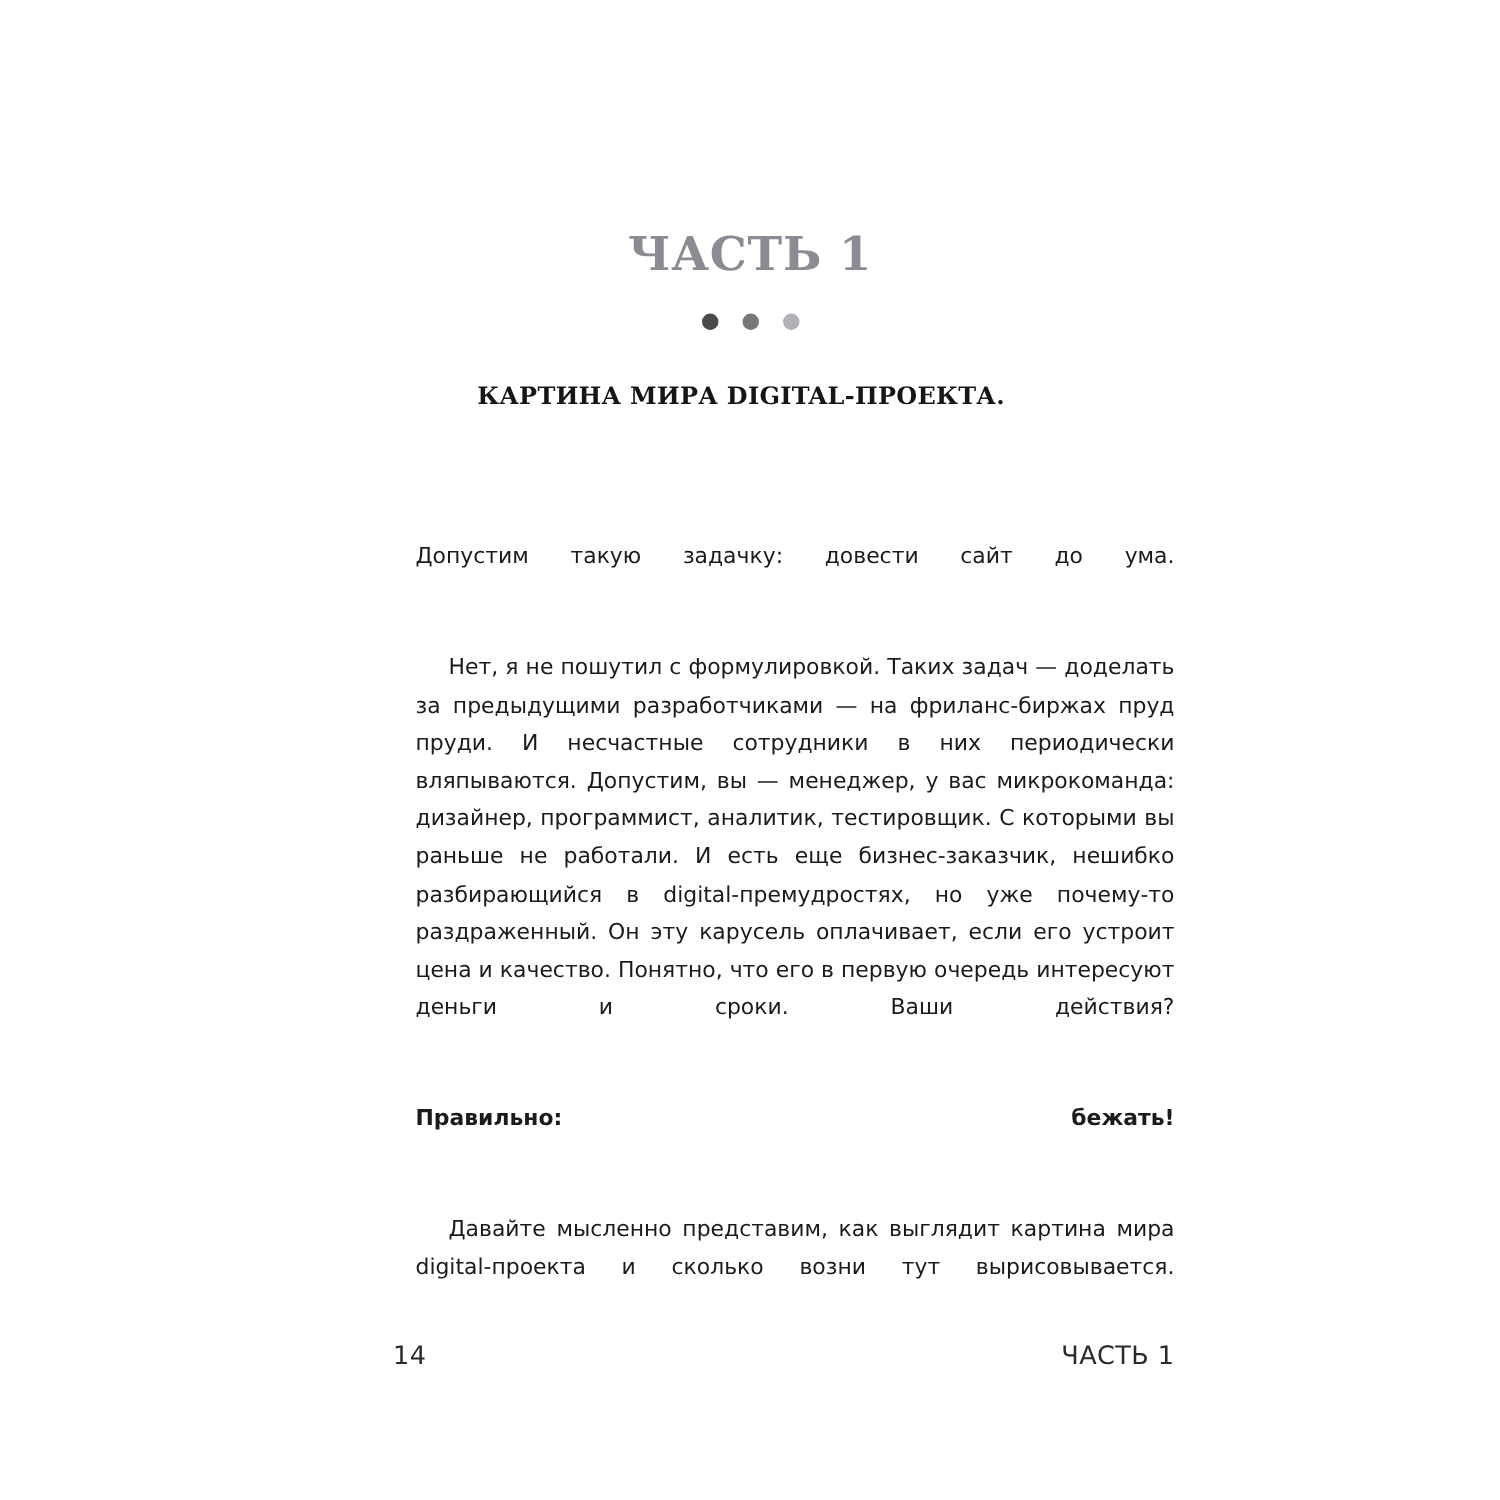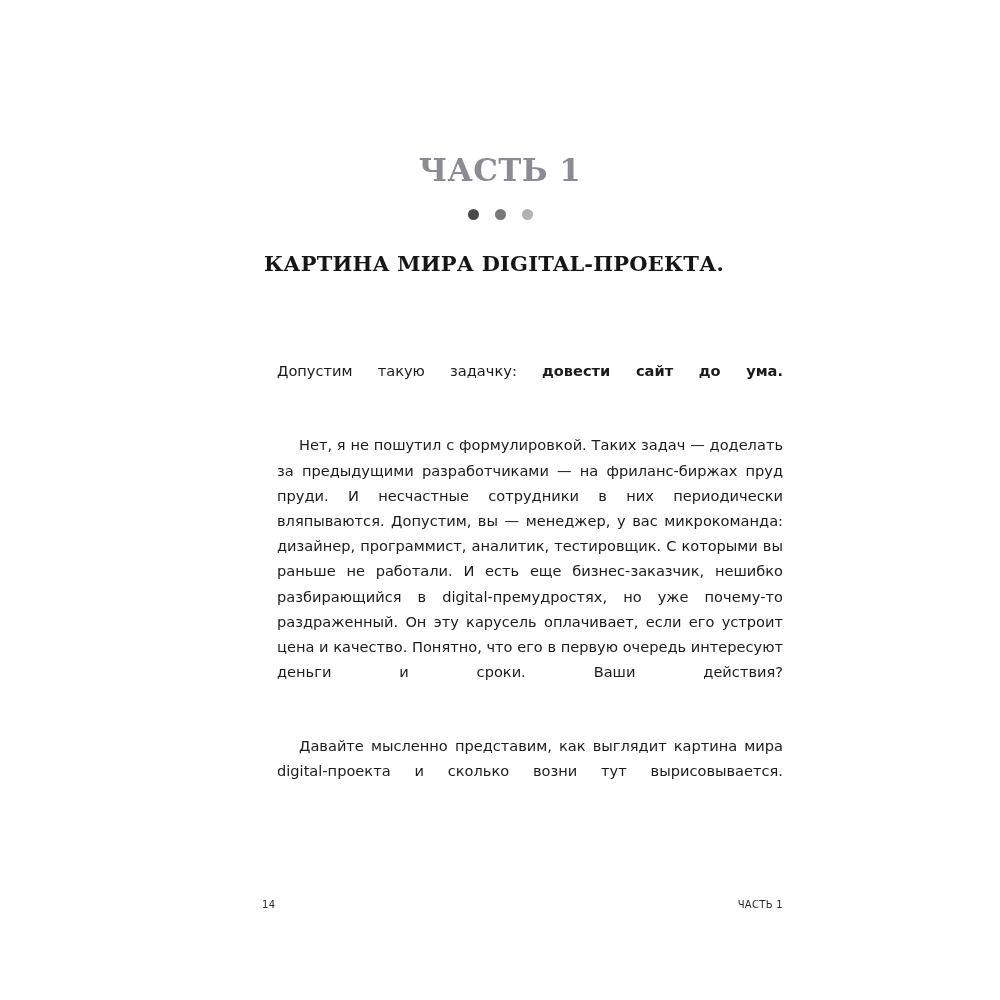--- a/index.html
+++ b/index.html
@@ -58,21 +58,21 @@
 
   
   .chapter-heading {
     position: absolute;
     left: 180px;
     right: 192px;
     top: 250px;
     text-align: center;
     font-family: "DejaVu Serif", "Liberation Serif", serif;
     font-weight: 700;
-    font-size: 21px;
+    font-size: 16px;
     letter-spacing: 0.2px;
     color: #161616;
     line-height: 28px;
   }
   .chapter-heading .hl {
     display: block;
     white-space: nowrap;
   }
 
   
@@ -101,41 +101,41 @@
   }
   .content p.strong-line {
     text-indent: 0;
     font-weight: 700;
     margin-bottom: 24px;
   }
   .content p:last-child {
     margin-bottom: 0;
   }
   .content b, .content strong {
-    font-weight: 700;
+    font-weight: 400;
   }
   
   .content p::after {
     content: "";
     display: inline-block;
     width: 100%;
   }
 
   
   .footer {
     position: absolute;
     left: 262px;
     width: 521px;
     top: 893px;
     height: 22px;
     display: flex;
     align-items: center;
     justify-content: space-between;
     color: #2a2a2a;
-    font-size: 10px;
+    font-size: 17px;
     letter-spacing: 0.3px;
   }
   .footer .page-num { text-align: left; }
   .footer .running-head { text-align: right; }
 </style>
 </head>
 <body>
 
 <div class="page">
 
@@ -150,20 +150,21 @@
   <div class="chapter-heading" style="color: rgb(22, 22, 22);">
     <span class="hl">КАРТИНА МИРА DIGITAL-ПРОЕКТА.</span>
   </div>
 
   <div class="content" style="color: rgb(27, 27, 27);">
 
     <p class="lead"><span>Допустим такую задачку: </span><b>довести сайт до ума.</b></p>
 
     <p class="indent">Нет, я не пошутил с формулировкой. Таких задач — доделать за предыдущими разработчиками — на фриланс-биржах пруд пруди. И несчастные сотрудники в них периодически вляпываются. Допустим, вы — менеджер, у вас микрокоманда: дизайнер, программист, аналитик, тестировщик. С которыми вы раньше не работали. И есть еще бизнес-заказчик, нешибко разбирающийся в digital-премудростях, но уже почему-то раздраженный. Он эту карусель оплачивает, если его устроит цена и качество. Понятно, что его в первую очередь интересуют деньги и сроки. Ваши действия?</p>
 
+    <p class="strong-line">Правильно: бежать!</p>
 
 
     <p class="indent">Давайте мысленно представим, как выглядит картина мира digital-проекта и сколько возни тут вырисовывается.</p>
 
   </div>
 
   <div class="footer">
     <span class="page-num">14</span>
     <span class="running-head">ЧАСТЬ 1</span>
   </div>

